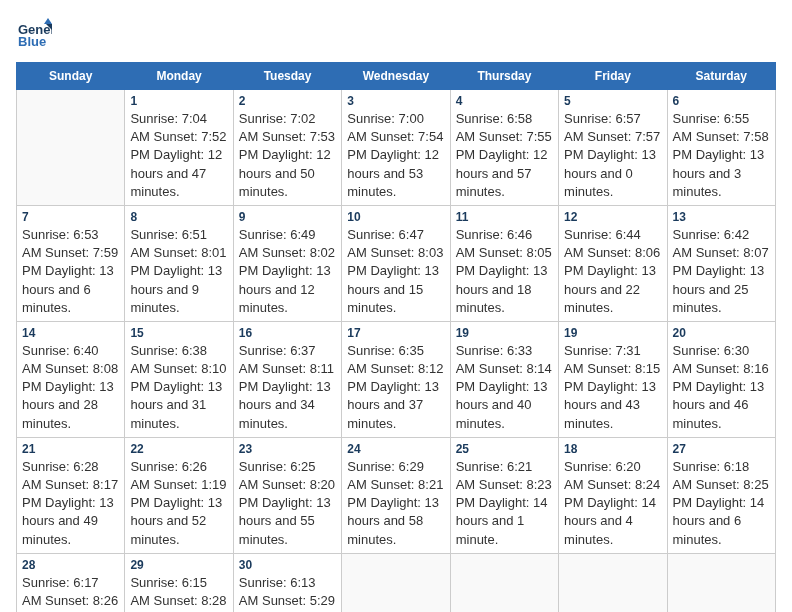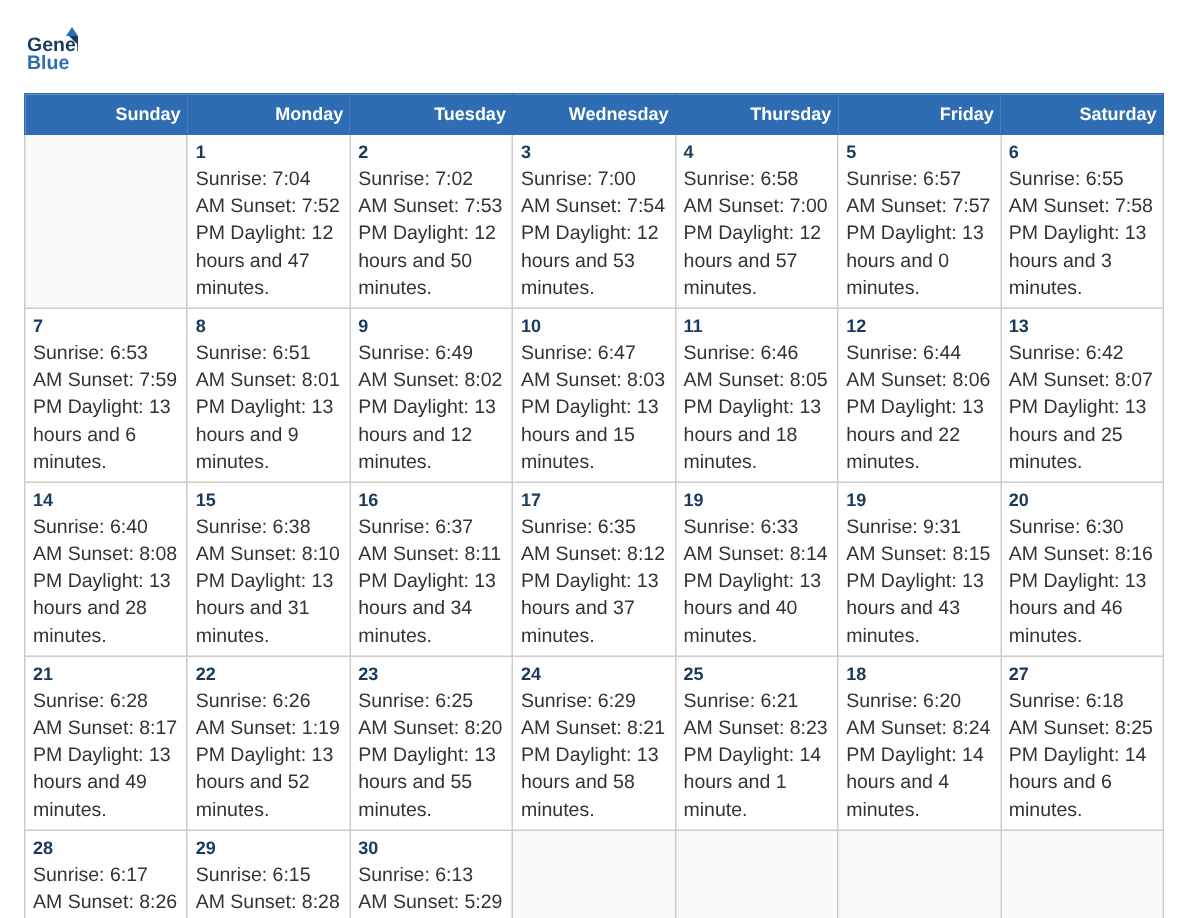--- a/index.html
+++ b/index.html
@@ -41,21 +41,21 @@
       width: 100%;
       border-collapse: collapse;
       table-layout: fixed;
     }
     .calendar-table th {
       background-color: #2e6db4;
       color: #fff;
       font-size: 12px;
       font-weight: bold;
       padding: 6px 4px;
-      text-align: right;
+      text-align: center;
       border: 1px solid #2e6db4;
     }
     .calendar-table td {
       border: 1px solid #ccc;
       vertical-align: top;
       padding: 4px 5px;
       font-size: 10.5px;
       color: #333;
       height: 90px;
       background: #fff;
@@ -130,21 +130,21 @@
         <td>
           <span class="day-number">3</span>
           <div class="cell-info">Sunrise: 7:00 AM
 Sunset: 7:54 PM
 Daylight: 12 hours
 and 53 minutes.</div>
         </td>
         <td>
           <span class="day-number">4</span>
           <div class="cell-info">Sunrise: 6:58 AM
-Sunset: 7:00 PM
+Sunset: 7:55 PM
 Daylight: 12 hours
 and 57 minutes.</div>
         </td>
         <td>
           <span class="day-number">5</span>
           <div class="cell-info">Sunrise: 6:57 AM
 Sunset: 7:57 PM
 Daylight: 13 hours
 and 0 minutes.</div>
         </td>
@@ -238,21 +238,21 @@
         </td>
         <td>
           <span class="day-number">19</span>
           <div class="cell-info">Sunrise: 6:33 AM
 Sunset: 8:14 PM
 Daylight: 13 hours
 and 40 minutes.</div>
         </td>
         <td>
           <span class="day-number">19</span>
-          <div class="cell-info">Sunrise: 9:31 AM
+          <div class="cell-info">Sunrise: 7:31 AM
 Sunset: 8:15 PM
 Daylight: 13 hours
 and 43 minutes.</div>
         </td>
         <td>
           <span class="day-number">20</span>
           <div class="cell-info">Sunrise: 6:30 AM
 Sunset: 8:16 PM
 Daylight: 13 hours
 and 46 minutes.</div>

